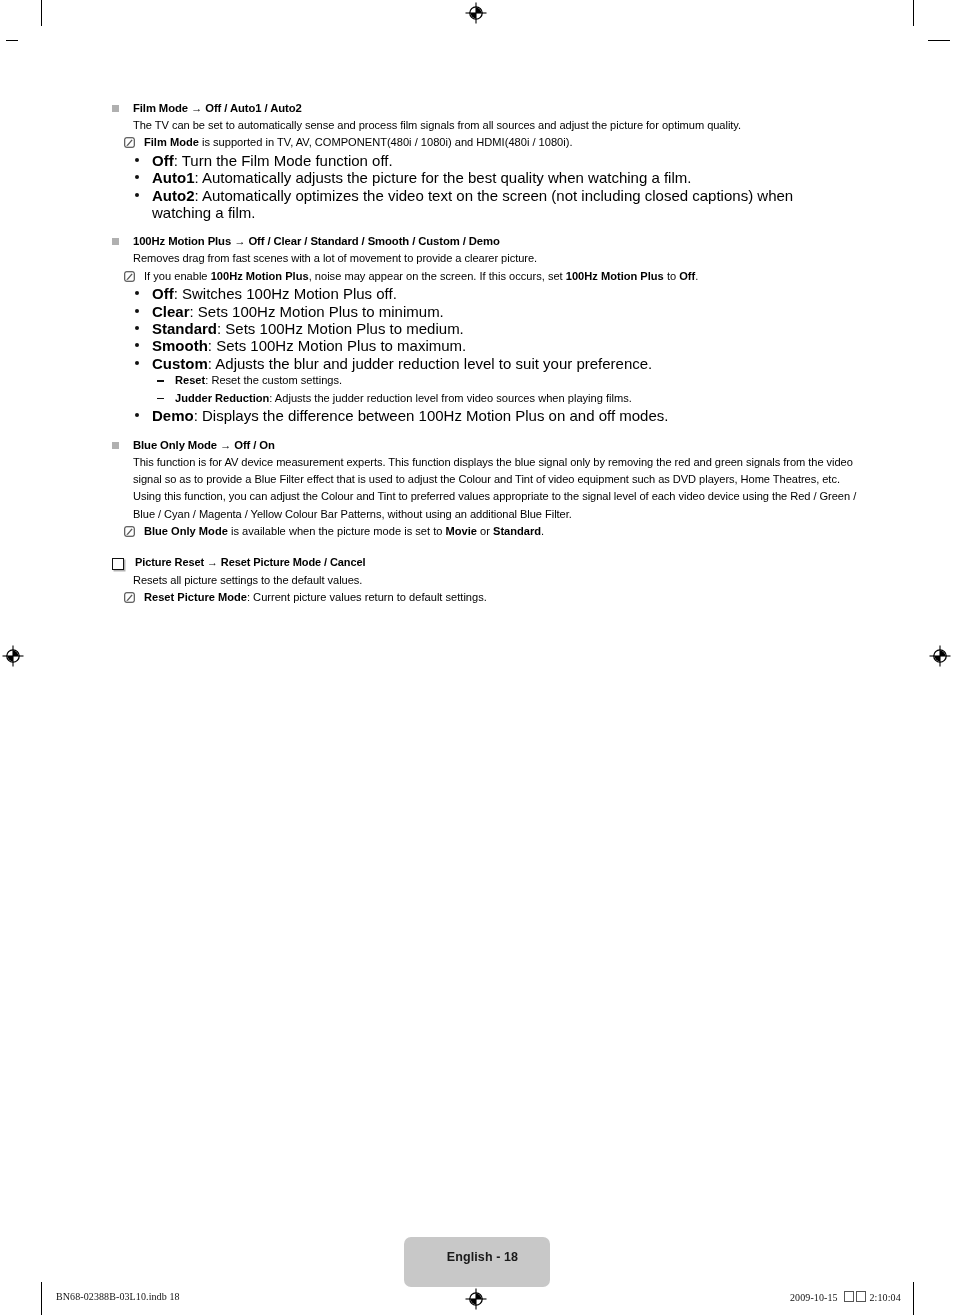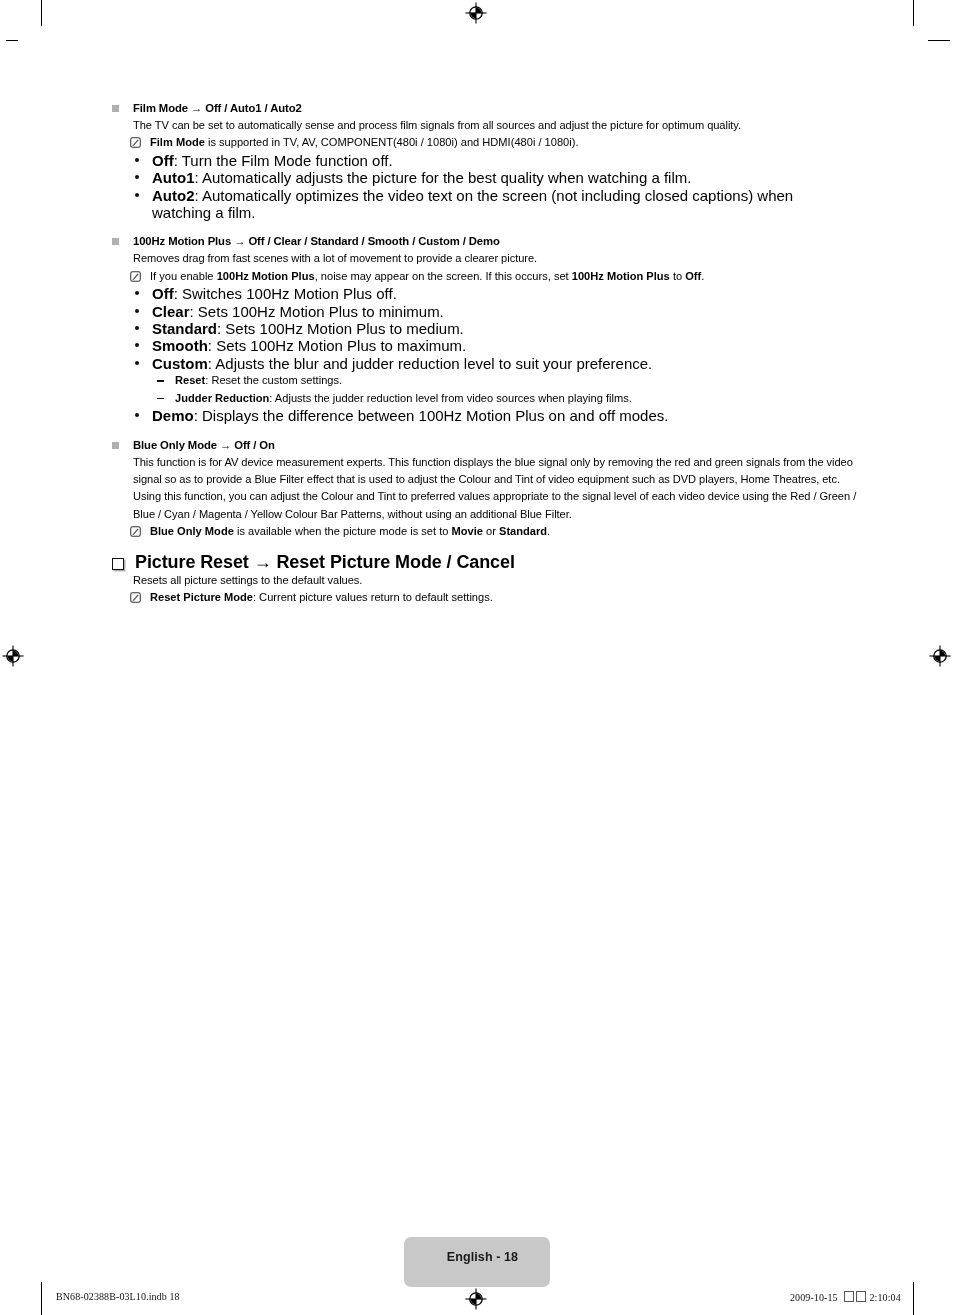--- a/index.html
+++ b/index.html
@@ -82,39 +82,39 @@
   .mk-hollow {
     flex: 0 0 auto;
     width: 10px;
     height: 10px;
     border: 1.6px solid #111;
     box-shadow: 1.5px 1.5px 0 rgba(0,0,0,0.30);
     margin: 5px 11px 0 0;
     background: #fff;
   }
   .sec-head.big {
-    font-size: 18px;
+    font-size: 11px;
     line-height: 19px;
   }
 
   
   .para {
     margin-left: 21px;
     font-size: 11.1px;
     line-height: 17.4px;
     letter-spacing: -0.05px;
     text-align: left;
   }
   .para.wide { width: 727px; }
 
   
   .note {
     display: flex;
     align-items: flex-start;
-    margin-left: 18px;
+    margin-left: 12px;
     font-size: 11.1px;
     line-height: 17.4px;
   }
   .note-icon {
     flex: 0 0 auto;
     width: 11px;
     height: 11px;
     margin: 3px 9px 0 0;
   }
   .note-text { flex: 1 1 auto; }

